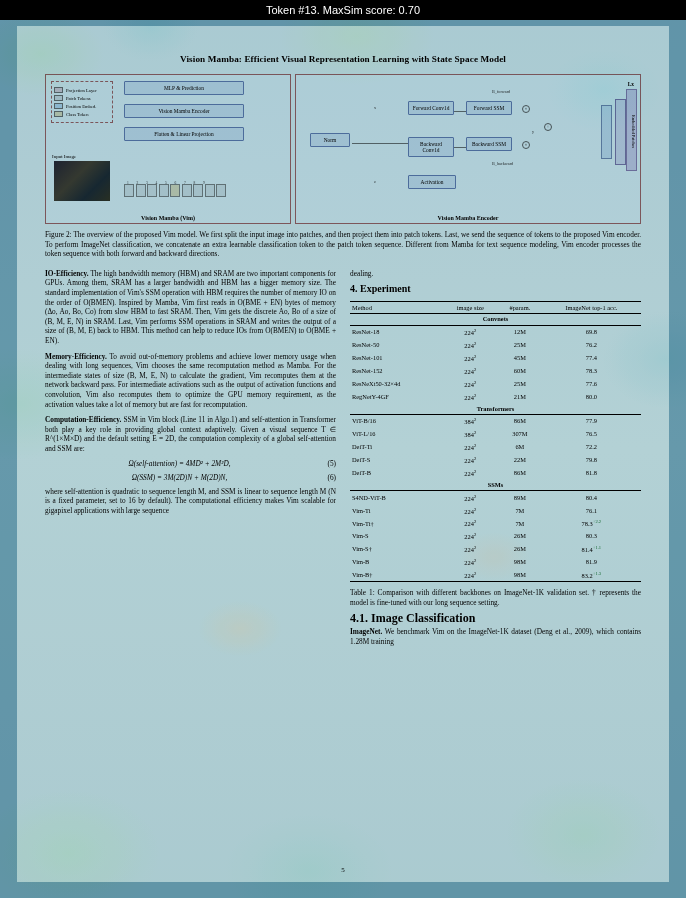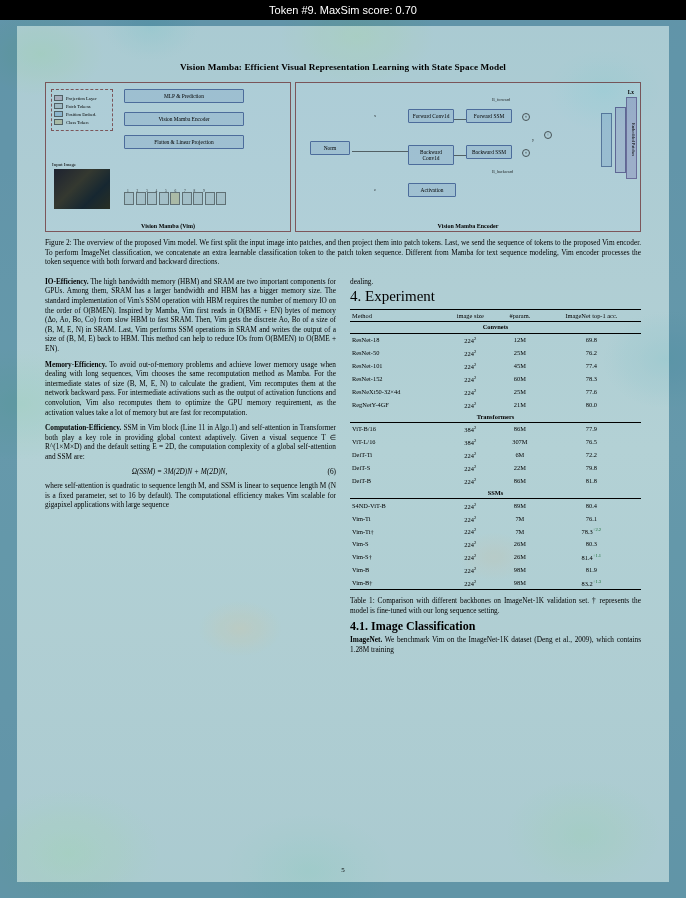--- a/index.html
+++ b/index.html
@@ -37,21 +37,21 @@
     font-family:"Liberation Sans", sans-serif;
     font-size:11px;display:flex;align-items:center;justify-content:center;
     z-index:20;
   }
   .page{
     position:absolute;left:17px;top:26px;width:652px;height:856px;
     background:#fdfdfb;
     z-index:1;
     overflow:hidden;
   }
-  .paper-inner{padding:36px 28px 10px 28px;position:relative;height:100%;box-sizing:border-box;}
+  .paper-inner{padding:28px 28px 10px 28px;position:relative;height:100%;box-sizing:border-box;}
   .paper-title{
     text-align:center;font-weight:bold;font-size:9.2px;letter-spacing:.1px;
     margin-bottom:10px;
   }
   
   .figure{
     border:0;display:flex;gap:4px;align-items:stretch;height:150px;
     font-size:5px;
   }
   .figL{
@@ -110,21 +110,21 @@
   .endblk2{position:absolute;right:28px;top:30px;width:9px;height:52px;background:#dfeaf7;border:.6px solid #7f93b8;}
 
   
   .caption{
     font-size:7.3px;line-height:9.6px;text-align:justify;margin-top:6px;
   }
   .cols{display:flex;gap:14px;margin-top:10px;}
   .col{width:305px;font-size:7.3px;line-height:9.6px;text-align:justify;}
   .col p{margin:0 0 6px 0;}
   .col p b{font-weight:bold;}
-  h2.sec{font-size:15px;font-weight:normal;margin:2px 0 7px 0;}
+  h2.sec{font-size:10px;font-weight:bold;margin:2px 0 7px 0;}
   h3.sec{font-size:12px;font-weight:bold;margin:6px 0 4px 0;}
   .eq{display:flex;justify-content:center;align-items:center;gap:0;margin:4px 0;font-size:7.3px;}
   .eq .body{flex:1;text-align:center;font-style:italic;}
   .eq .num{width:22px;text-align:right;}
   
   table.res{
     border-collapse:collapse;width:100%;font-size:6.4px;margin:2px 0 6px 0;
     font-family:"Liberation Serif", serif;
   }
   table.res td,table.res th{padding:.6px 2px;}
@@ -136,21 +136,21 @@
   .c{text-align:center;}
   .sup{font-size:4.6px;vertical-align:super;}
   .gain{color:#1a7f37;font-size:4.6px;vertical-align:super;}
   .tabcap{font-size:7.3px;line-height:9.6px;text-align:justify;margin:2px 0 6px 0;}
   .pageno{position:absolute;bottom:8px;left:0;width:100%;text-align:center;font-size:7px;}
 </style>
 </head>
 <body>
 
 <div class="topbar">
-  <span>Token #9. MaxSim score: 0.70</span>
+  <span>Token #13. MaxSim score: 0.70</span>
 </div>
 
 <div class="page">
   <div class="paper-inner">
 
     <div class="paper-title">Vision Mamba: Efficient Visual Representation Learning with State Space Model</div>
 
     <div class="figure">
 
       <div class="figL">
@@ -237,20 +237,24 @@
     <div class="caption">Figure 2: The overview of the proposed Vim model. We first split the input image into patches, and then project them into patch tokens. Last, we send the sequence of tokens to the proposed Vim encoder. To perform ImageNet classification, we concatenate an extra learnable classification token to the patch token sequence. Different from Mamba for text sequence modeling, Vim encoder processes the token sequence with both forward and backward directions.</div>
 
     <div class="cols">
 
       <div class="col">
         <p><b>IO-Efficiency.</b><span> The high bandwidth memory (HBM) and SRAM are two important components for GPUs. Among them, SRAM has a larger bandwidth and HBM has a bigger memory size. The standard implementation of Vim's SSM operation with HBM requires the number of memory IO on the order of O(BMEN). Inspired by Mamba, Vim first reads in O(BME + EN) bytes of memory (Δo, Ao, Bo, Co) from slow HBM to fast SRAM. Then, Vim gets the discrete Ao, Bo of a size of (B, M, E, N) in SRAM. Last, Vim performs SSM operations in SRAM and writes the output of a size of (B, M, E) back to HBM. This method can help to reduce IOs from O(BMEN) to O(BME + EN).</span></p>
         <p><b>Memory-Efficiency.</b><span> To avoid out-of-memory problems and achieve lower memory usage when dealing with long sequences, Vim chooses the same recomputation method as Mamba. For the intermediate states of size (B, M, E, N) to calculate the gradient, Vim recomputes them at the network backward pass. For intermediate activations such as the output of activation functions and convolution, Vim also recomputes them to optimize the GPU memory requirement, as the activation values take a lot of memory but are fast for recomputation.</span></p>
         <p><b>Computation-Efficiency.</b><span> SSM in Vim block (Line 11 in Algo.1) and self-attention in Transformer both play a key role in providing global context adaptively. Given a visual sequence T ∈ R^(1×M×D) and the default setting E = 2D, the computation complexity of a global self-attention and SSM are:</span></p>
 
         <div class="eq">
+          <span class="body">Ω(self-attention) = 4MD² + 2M²D,</span>
+          <span class="num">(5)</span>
+        </div>
+        <div class="eq">
           <span class="body">Ω(SSM) = 3M(2D)N + M(2D)N,</span>
           <span class="num">(6)</span>
         </div>
 
         <p>where self-attention is quadratic to sequence length M, and SSM is linear to sequence length M (N is a fixed parameter, set to 16 by default). The computational efficiency makes Vim scalable for gigapixel applications with large sequence</p>
       </div>
 
       <div class="col">
         <p>dealing.</p>
         <h2 class="sec">4. Experiment</h2>

